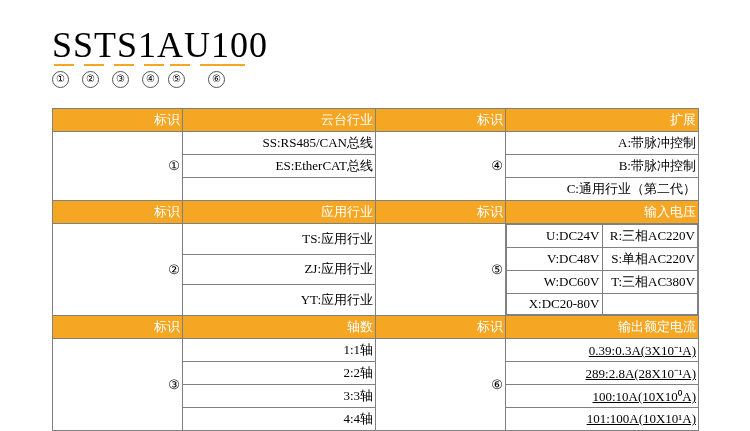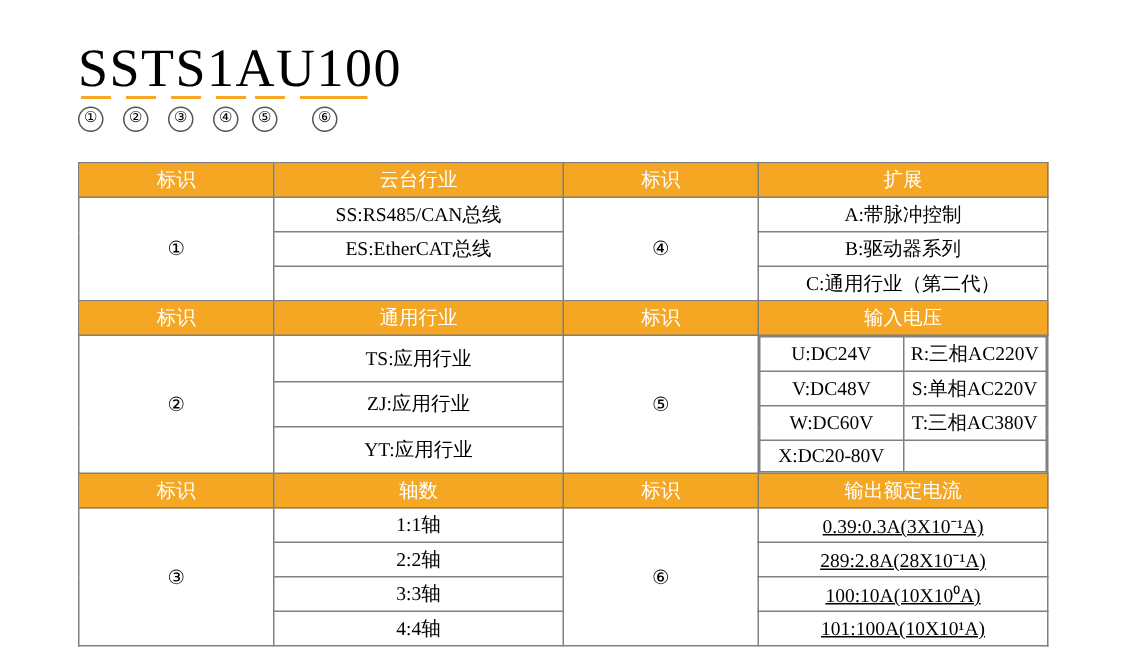--- a/index.html
+++ b/index.html
@@ -71,21 +71,21 @@
     top: 108px;
     width: 646px;
   }
   table.spec {
     border-collapse: collapse;
     width: 646px;
     table-layout: fixed;
   }
   table.spec td, table.spec th {
     border: 1px solid #808080;
-    text-align: center;
+    text-align: right;
     vertical-align: middle;
     font-family: "Liberation Serif", serif;
     font-size: 13px;
     padding: 2px 2px;
     height: 21px;
     box-sizing: border-box;
   }
   .hdr {
     background: #f5a623;
     color: #ffffff;
@@ -162,30 +162,30 @@
           <td class="hdr">扩展</td>
         </tr>
         <tr>
           <td class="idcell" rowspan="3">①</td>
           <td>SS:RS485/CAN总线</td>
           <td class="idcell" rowspan="3">④</td>
           <td>A:带脉冲控制</td>
         </tr>
         <tr>
           <td>ES:EtherCAT总线</td>
-          <td>B:驱动器系列</td>
+          <td>B:带脉冲控制</td>
         </tr>
         <tr>
           <td></td>
           <td>C:通用行业（第二代）</td>
         </tr>
 
         <tr>
           <td class="hdr">标识</td>
-          <td class="hdr">通用行业</td>
+          <td class="hdr">应用行业</td>
           <td class="hdr">标识</td>
           <td class="hdr">输入电压</td>
         </tr>
         <tr>
           <td class="idcell" rowspan="3">②</td>
           <td>TS:应用行业</td>
           <td class="idcell" rowspan="3">⑤</td>
           <td class="voltcell" rowspan="3">
             <table class="subtable">
               <tbody>

